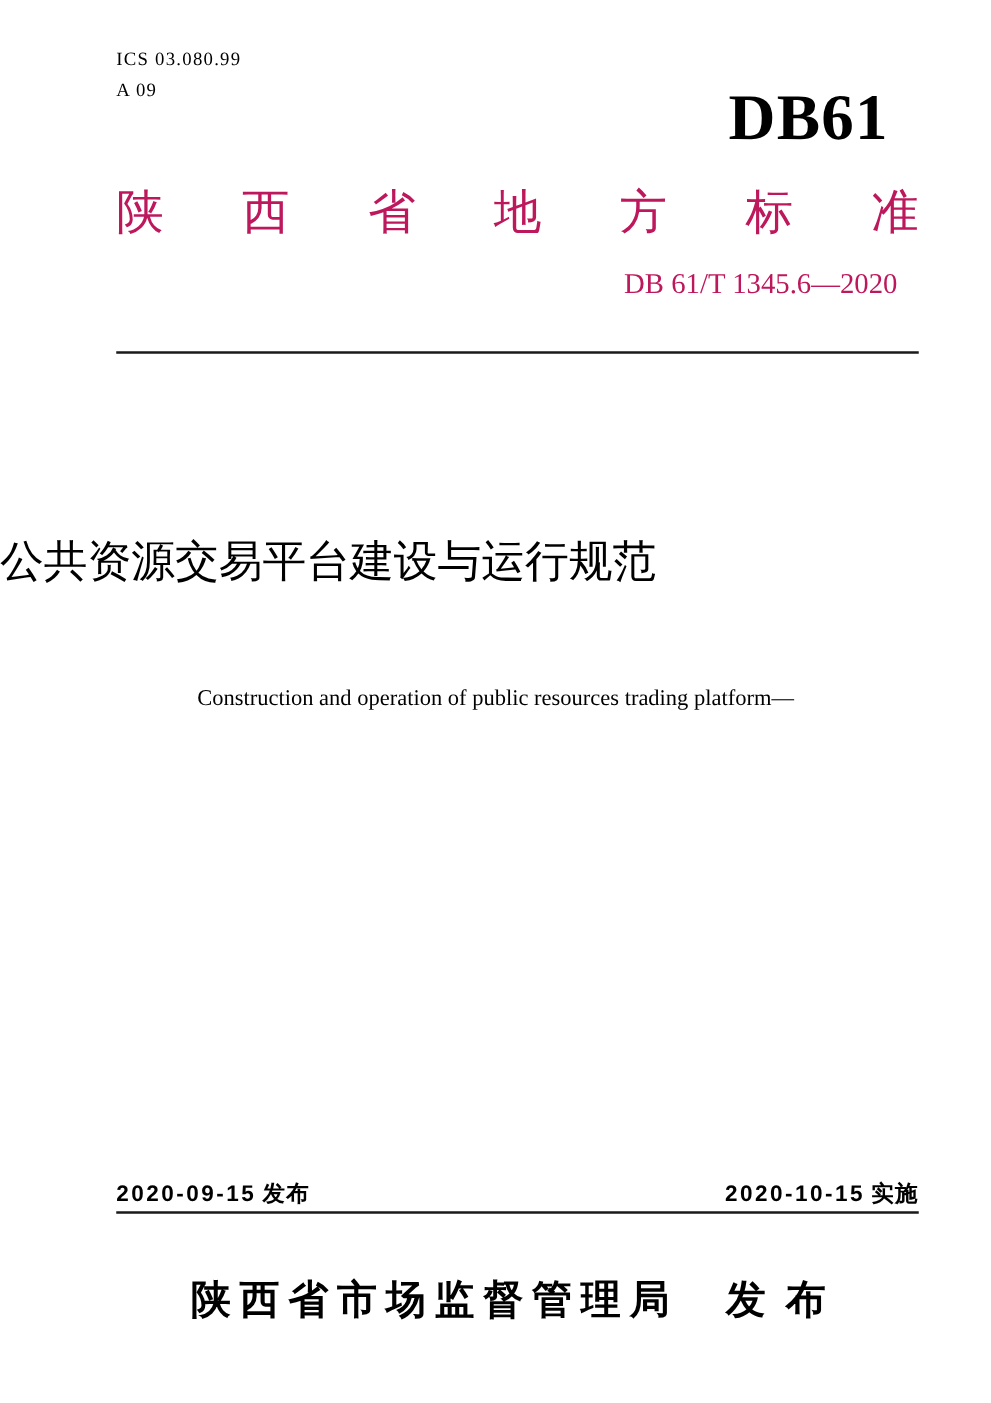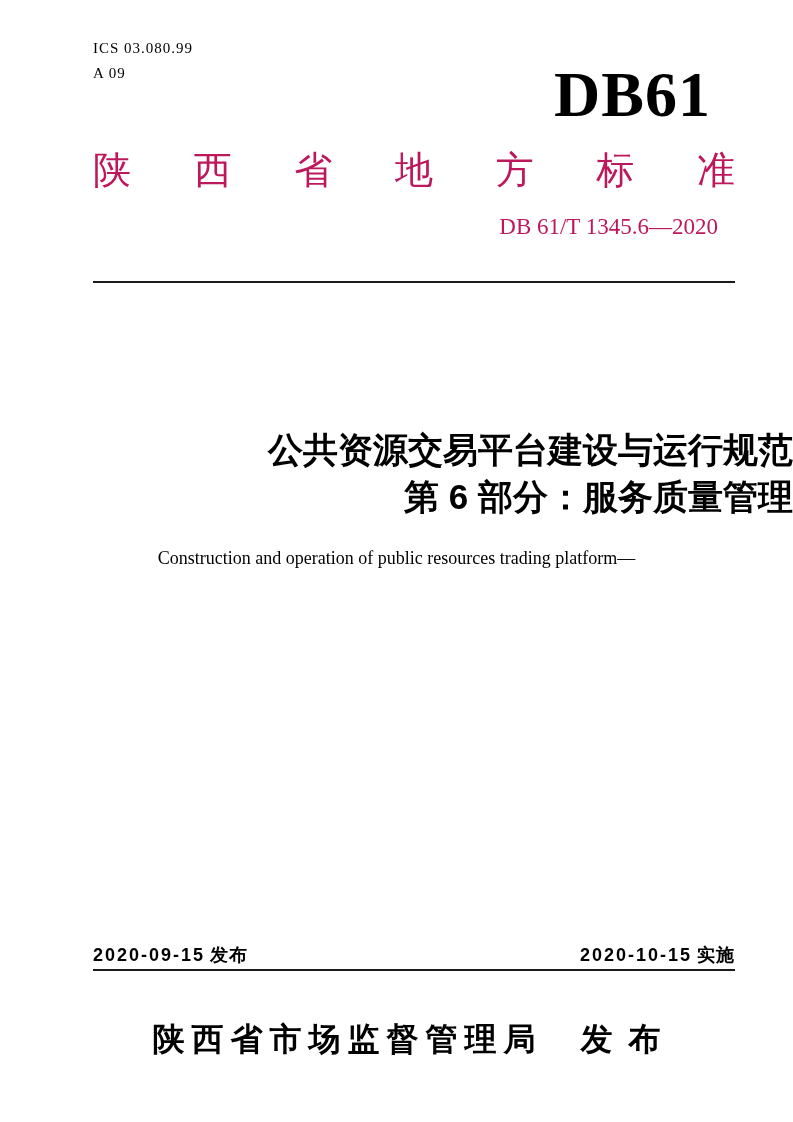--- a/index.html
+++ b/index.html
@@ -29,21 +29,21 @@
     color: #000;
   }
 
   
   .db-logo {
     position: absolute;
     top: 55px;
     right: 82px;
     font-family: "Liberation Serif", "DejaVu Serif", serif;
     font-weight: bold;
-    font-size: 64px;
+    font-size: 52px;
     line-height: 80px;
     letter-spacing: 1px;
     color: #000;
   }
 
   
   .standard-type {
     position: absolute;
     left: 93px;
     top: 148px;
@@ -75,22 +75,22 @@
   }
   .rule-top { top: 281px; }
   .rule-bottom { top: 969px; }
 
   
   .title-cn {
     position: absolute;
     left: 0;
     width: 793px;
     top: 426px;
-    text-align: right;
-    font-weight: bold;
+    text-align: left;
+    font-weight: normal;
     font-size: 35px;
     line-height: 47px;
     color: #000;
   }
 
   
   .title-en {
     position: absolute;
     left: 0;
     width: 793px;
@@ -146,21 +146,20 @@
   <div class="db-logo">DB61</div>
 
   <div class="standard-type">陕西省地方标准</div>
 
   <div class="standard-code">DB 61/T 1345.6—2020</div>
 
   <div class="rule rule-top"></div>
 
   <div class="title-cn">
     <div>公共资源交易平台建设与运行规范</div>
-    <div>第 6 部分：服务质量管理</div>
   </div>
 
   <div class="title-en">
     <div>Construction and operation of public resources trading platform—</div>
   </div>
 
   <div class="dates-row">
     <div>
       <span class="date-value">2020-09-15</span><span class="date-label">发布</span>
     </div>

